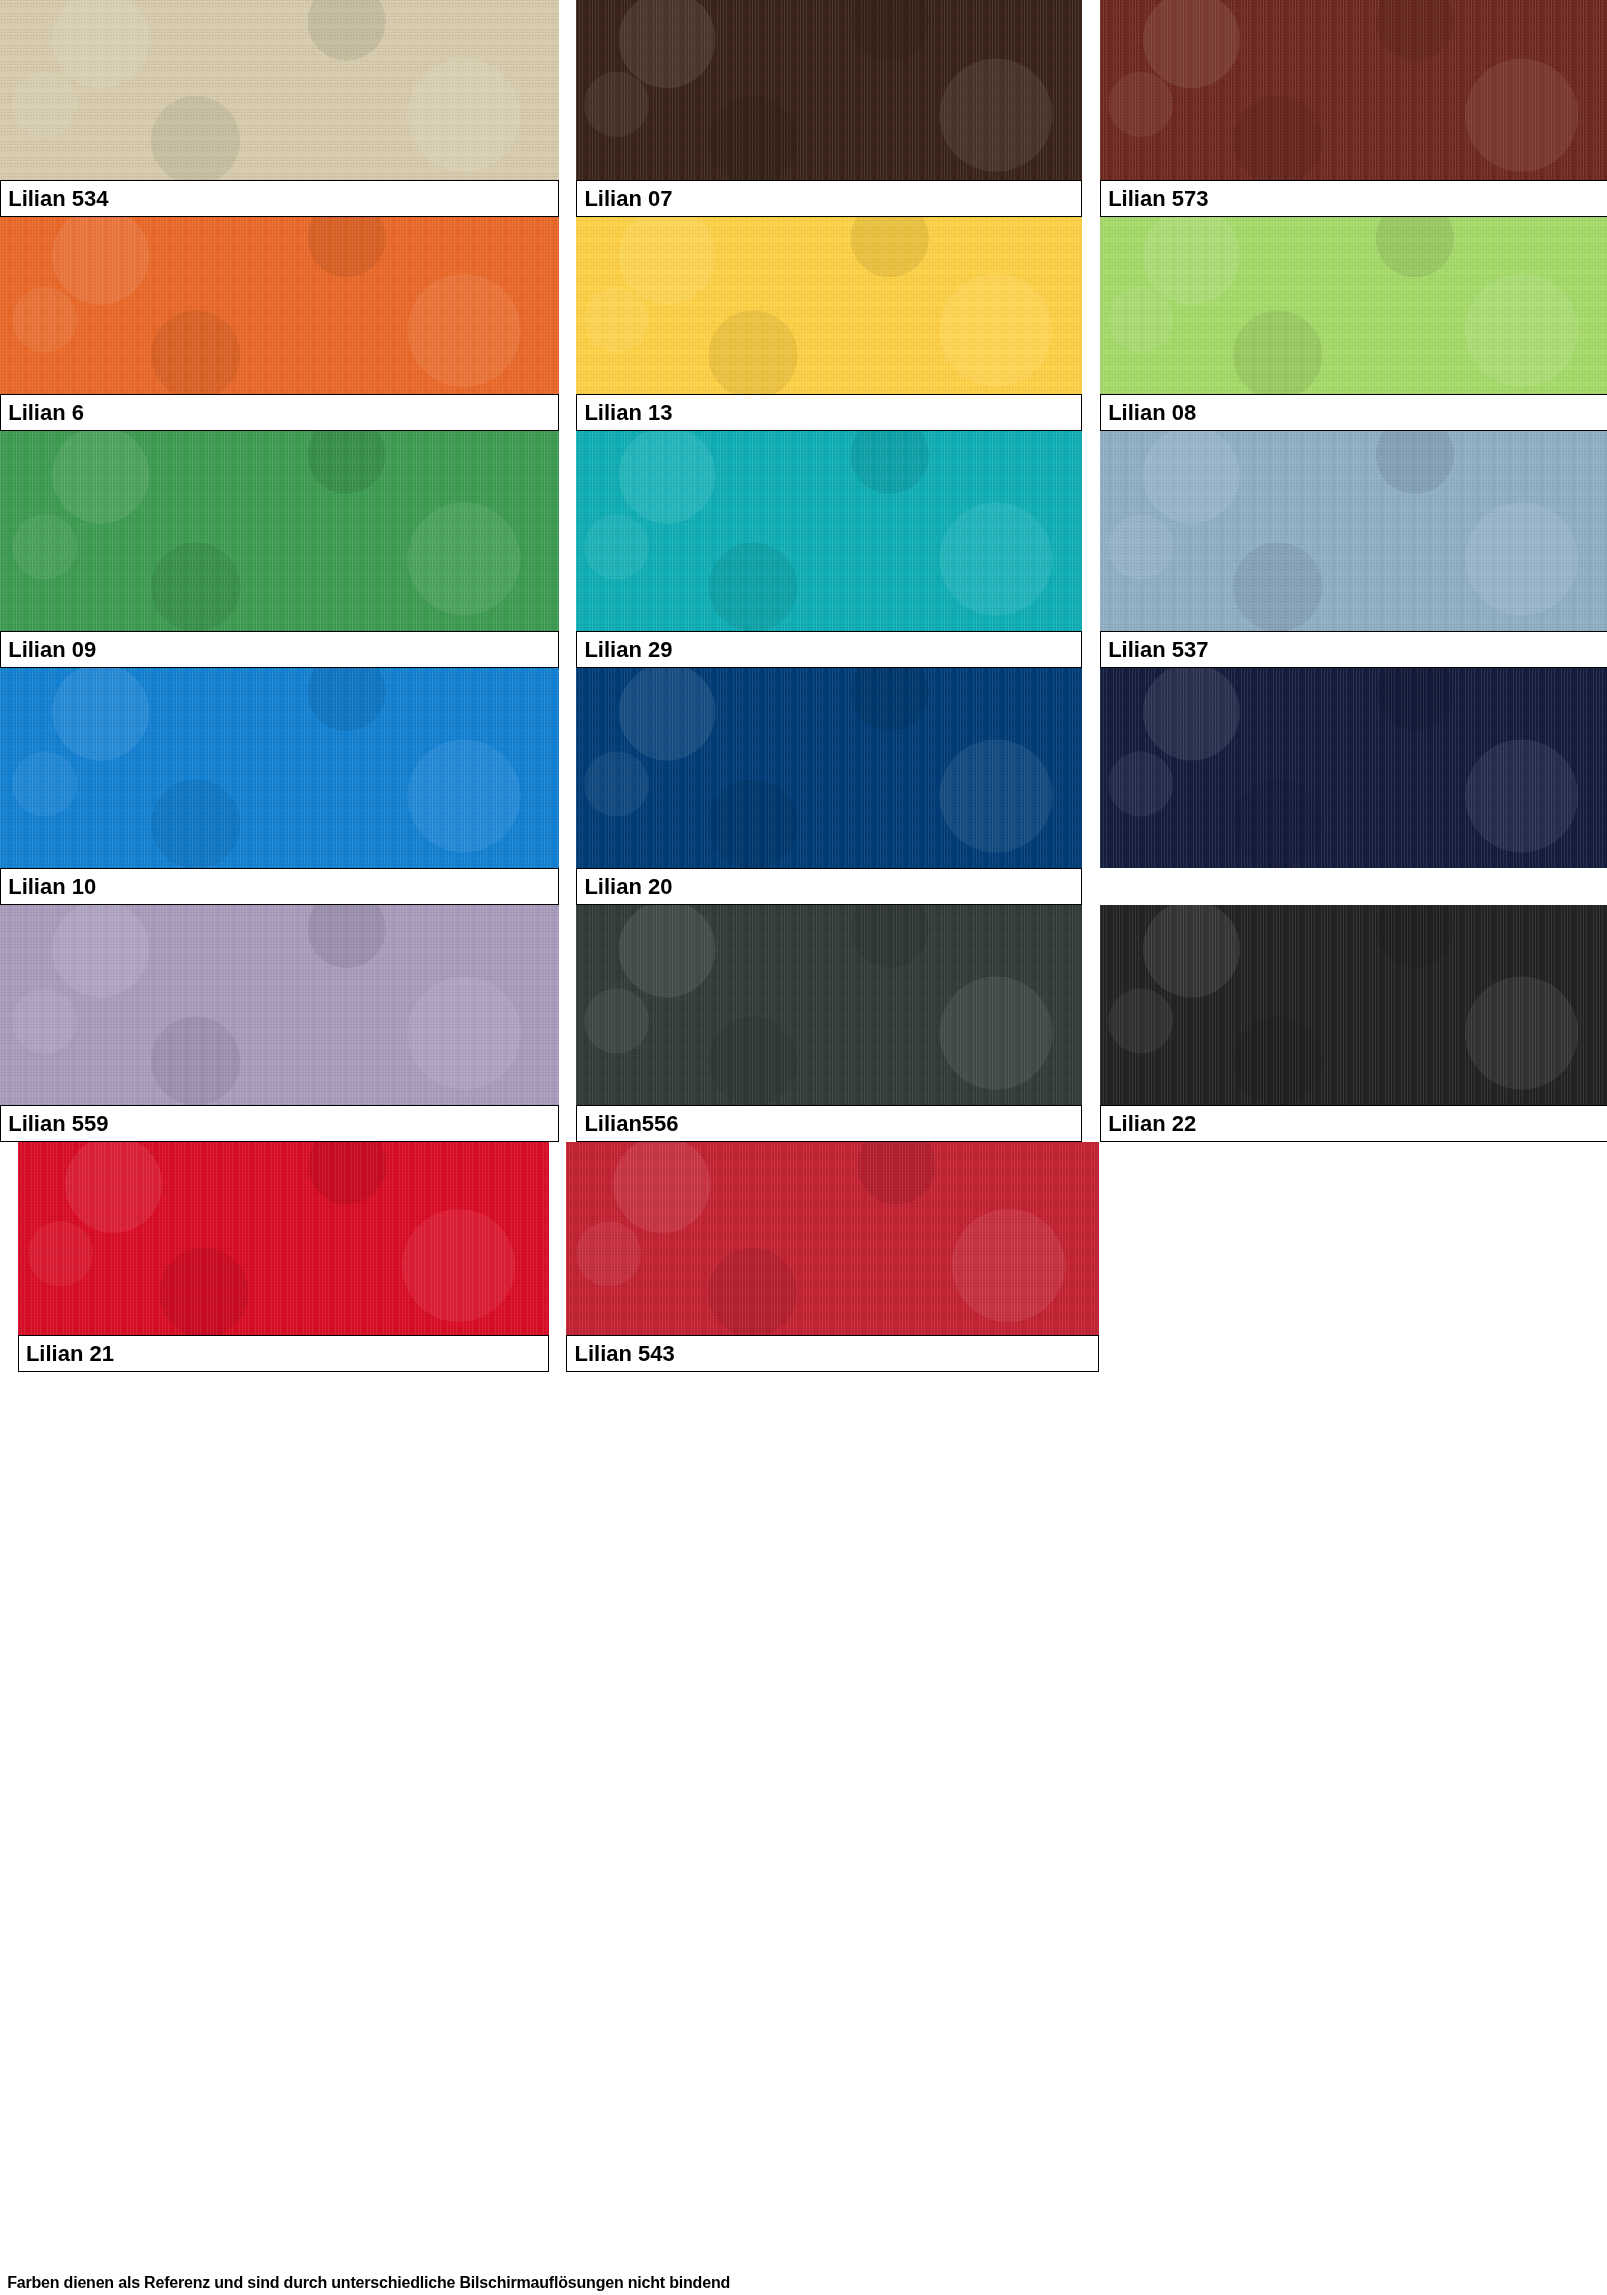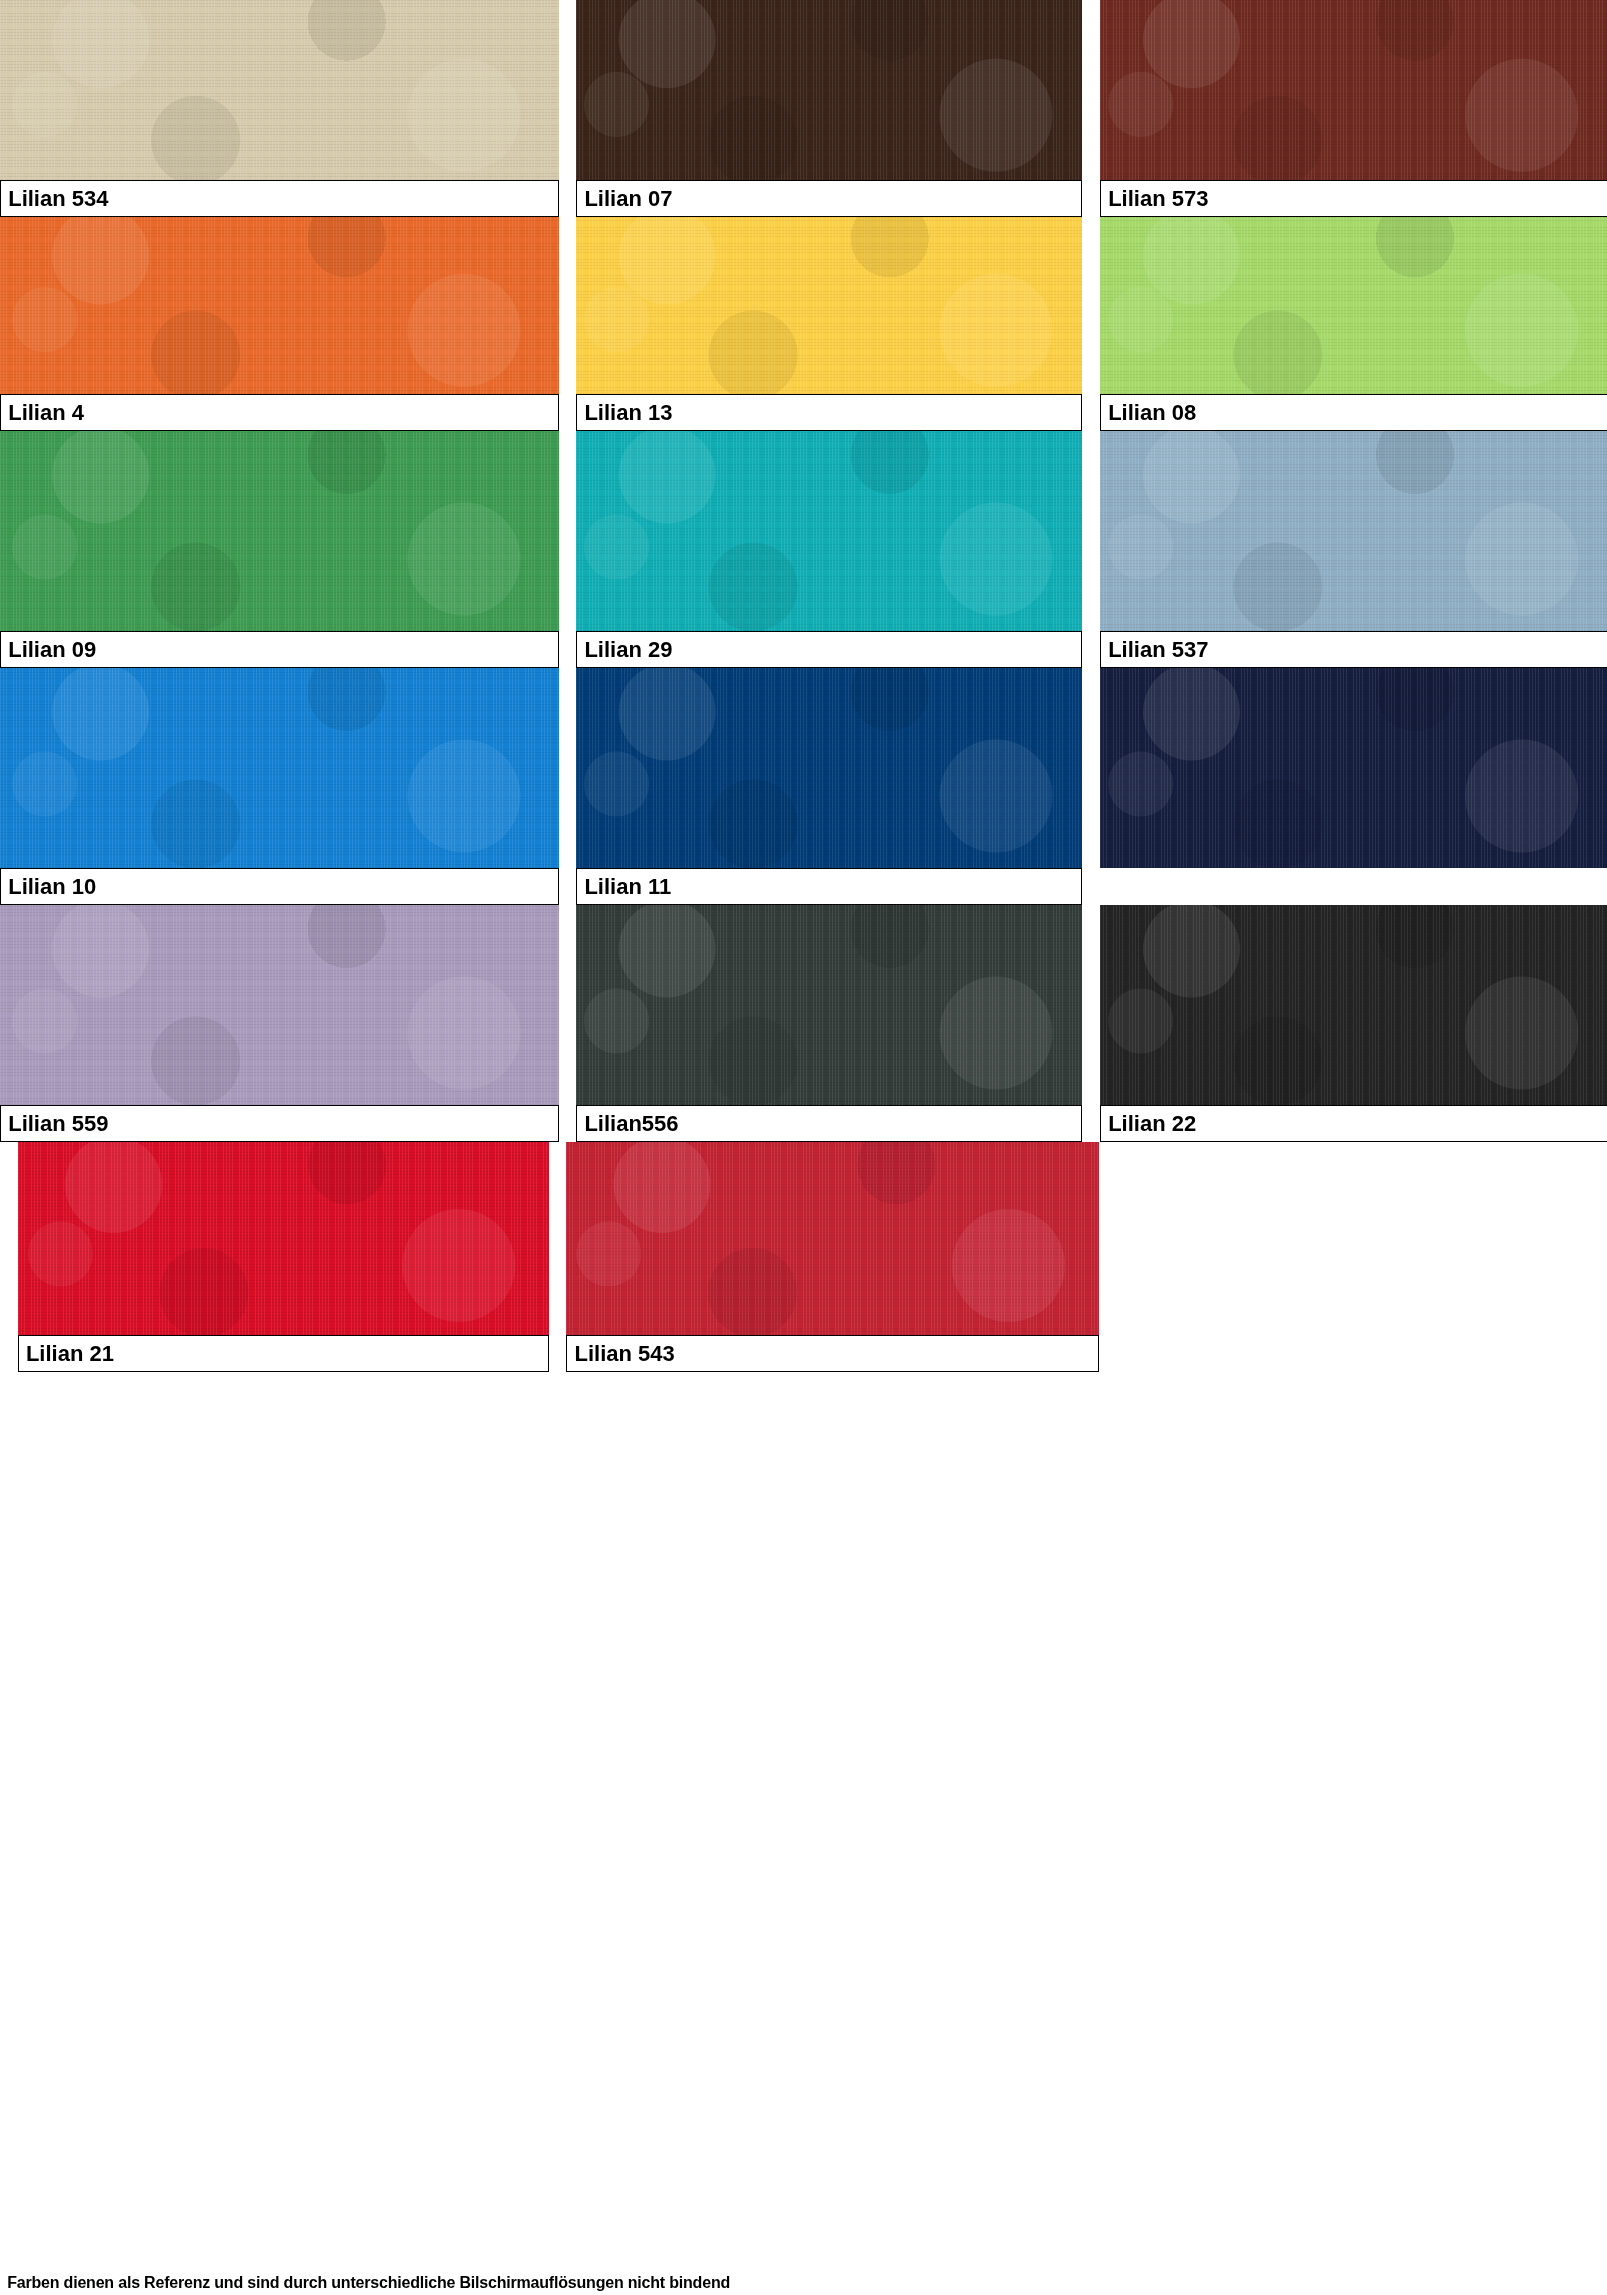--- a/index.html
+++ b/index.html
@@ -139,21 +139,21 @@
         <div class="label">Lilian 573</div>
       </div>
     </div>
 
     <div class="row h2">
       <div class="cell col-a">
         <div class="swatch" style="background-color: rgb(232, 105, 42);">
           <div class="weave"></div>
           <div class="mottle"></div>
         </div>
-        <div class="label">Lilian 4</div>
+        <div class="label">Lilian 6</div>
       </div>
       <div class="cell col-b">
         <div class="swatch" style="background-color: rgb(252, 208, 70);">
           <div class="weave"></div>
           <div class="mottle"></div>
         </div>
         <div class="label">Lilian 13</div>
       </div>
       <div class="cell col-c">
         <div class="swatch" style="background-color: rgb(165, 217, 106);">
@@ -194,21 +194,21 @@
           <div class="weave"></div>
           <div class="mottle"></div>
         </div>
         <div class="label">Lilian 10</div>
       </div>
       <div class="cell col-b">
         <div class="swatch" style="background-color: rgb(1, 60, 118);">
           <div class="weave"></div>
           <div class="mottle"></div>
         </div>
-        <div class="label">Lilian 11</div>
+        <div class="label">Lilian 20</div>
       </div>
       <div class="cell col-c">
         <div class="swatch" style="background-color: rgb(22, 30, 63);">
           <div class="weave"></div>
           <div class="mottle"></div>
         </div>
       </div>
     </div>
 
     <div class="row h5">

